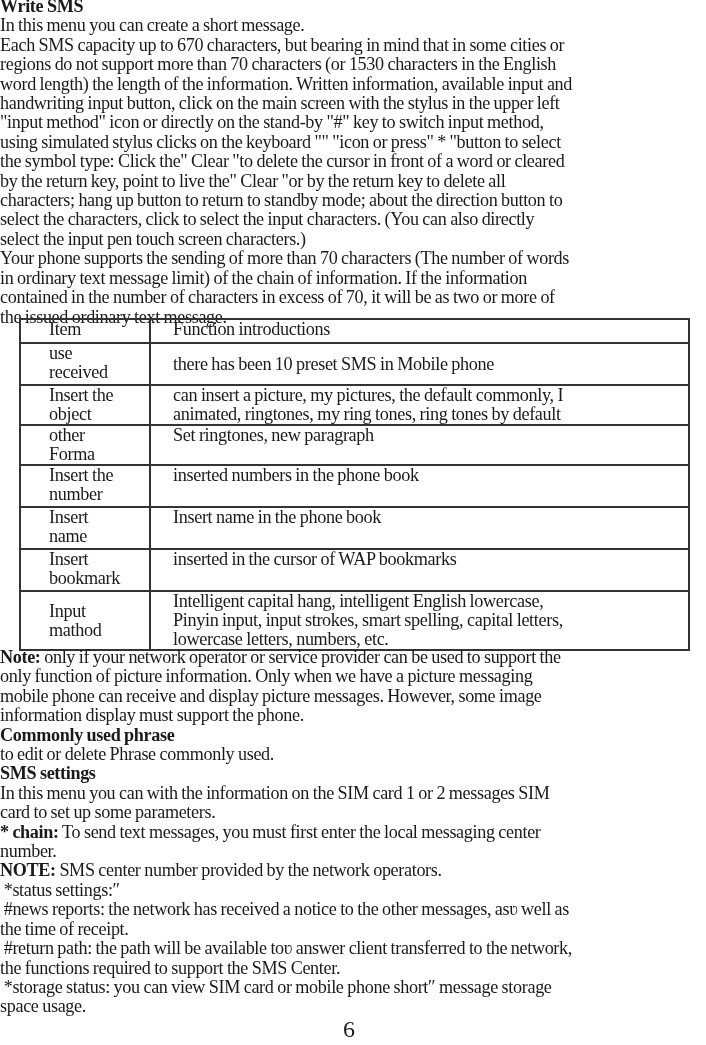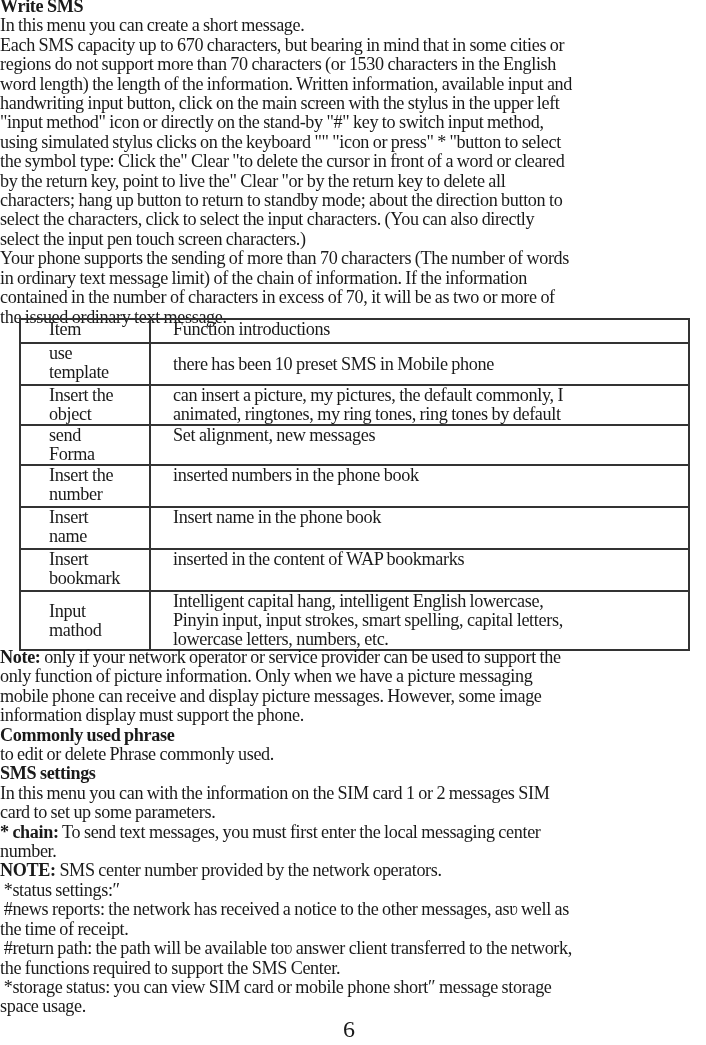--- a/index.html
+++ b/index.html
@@ -59,43 +59,43 @@
       <col>
     </colgroup>
   <tbody>
       <tr style="height:24px">
     <td>Item</td>
     <td class="c2">Function introductions</td>
   </tr>
   <tr style="height:42px">
     <td>
           <div>use</div>
-          <div>template</div>
+          <div>received</div>
         </td>
     <td class="c2 mid">
           <div>there has been 10 preset SMS in Mobile phone</div>
         </td>
   </tr>
   <tr style="height:38px">
     <td>
           <div>Insert the</div>
           <div>object</div>
         </td>
     <td class="c2">
           <div>can insert a picture, my pictures, the default commonly, I</div>
           <div>animated, ringtones, my ring tones, ring tones by default</div>
         </td>
   </tr>
   <tr style="height:40px">
     <td>
-          <div>send</div>
+          <div>other</div>
           <div>Forma</div>
         </td>
     <td class="c2">
-          <div>Set alignment, new messages</div>
+          <div>Set ringtones, new paragraph</div>
         </td>
   </tr>
   <tr style="height:42px">
     <td>
           <div>Insert the</div>
           <div>number</div>
         </td>
     <td class="c2">
           <div>inserted numbers in the phone book</div>
         </td>
@@ -108,21 +108,21 @@
     <td class="c2">
           <div>Insert name in the phone book</div>
         </td>
   </tr>
   <tr style="height:42px">
     <td>
           <div>Insert</div>
           <div>bookmark</div>
         </td>
     <td class="c2">
-          <div>inserted in the content of WAP bookmarks</div>
+          <div>inserted in the cursor of WAP bookmarks</div>
         </td>
   </tr>
   <tr style="height:59px">
     <td class="mid">
           <div>Input</div>
           <div>mathod</div>
         </td>
     <td class="c2">
           <div>Intelligent capital hang, intelligent English lowercase,</div>
           <div>Pinyin input, input strokes, smart spelling, capital letters,</div>

